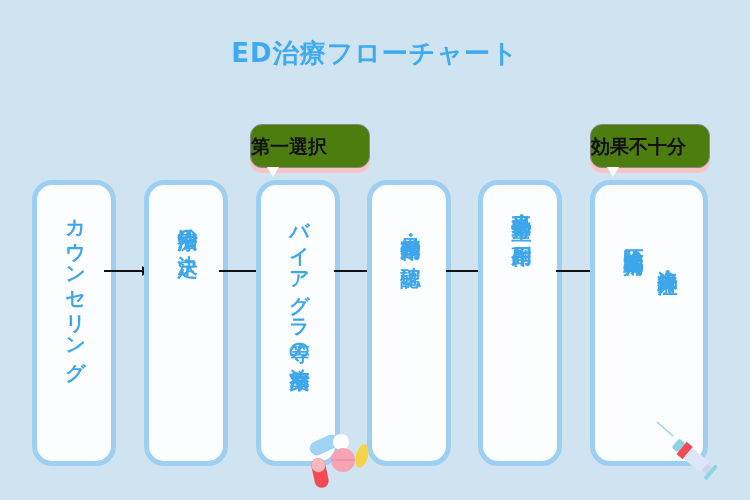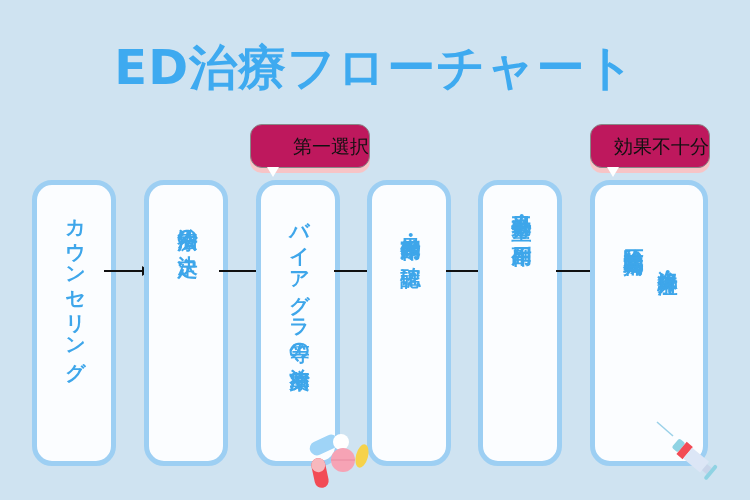--- a/index.html
+++ b/index.html
@@ -1,23 +1,23 @@
 <!DOCTYPE html>
 <html><head>
 <meta charset="utf-8">
 <style>
   html, body { margin:0; padding:0; }
   body { width:750px; height:500px; background:#cfe3f1; position:relative; overflow:hidden;
     font-family:"DejaVu Sans", sans-serif; }
-  .title { position:absolute; left:0; right:0; top:36px; text-align:center; font-size:48px; font-weight:bold; color:#3eaaf0; letter-spacing:1px; }
+  .title { position:absolute; left:0; right:0; top:36px; text-align:center; font-size:26px; font-weight:bold; color:#3eaaf0; letter-spacing:1px; }
   .box { position:absolute; top:180px; width:84px; height:286px; background:#fbfdff; border:5px solid #9dcff3; border-radius:20px; box-sizing:border-box; }
   .vtext { position:absolute; writing-mode:vertical-rl; text-orientation:upright; font-weight:bold; color:#3ea6ea; font-size:20px; letter-spacing:1px; }
   .arrow { position:absolute; top:270px; height:2px; background:#111; }
   .arrow::after { content:""; position:absolute; right:-2px; top:-4px; width:0; height:0; border-left:8px solid #111; border-top:5px solid transparent; border-bottom:5px solid transparent; }
-  .bubble { position:absolute; top:124px; width:118px; height:42px; background:#be185d; border:1px solid #888; border-radius:12px; box-shadow:0 5px 0 #f7c4c6; text-align:right; line-height:42px; font-size:19px; font-weight:normal; color:#111; }
+  .bubble { position:absolute; top:124px; width:118px; height:42px; background:#4d7c0f; border:1px solid #888; border-radius:12px; box-shadow:0 5px 0 #f7c4c6; text-align:left; line-height:42px; font-size:19px; font-weight:bold; color:#111; }
   .bubble::after { content:""; position:absolute; left:16px; bottom:-10px; width:0; height:0; border-left:6px solid transparent; border-right:6px solid transparent; border-top:10px solid #fff; }
 </style>
 </head>
 <body>
 
 <div class="title">ED治療フローチャート</div>
 
 <div class="bubble" style="left:250px;">第一選択</div>
 <div class="bubble" style="left:590px;">効果不十分</div>
 

